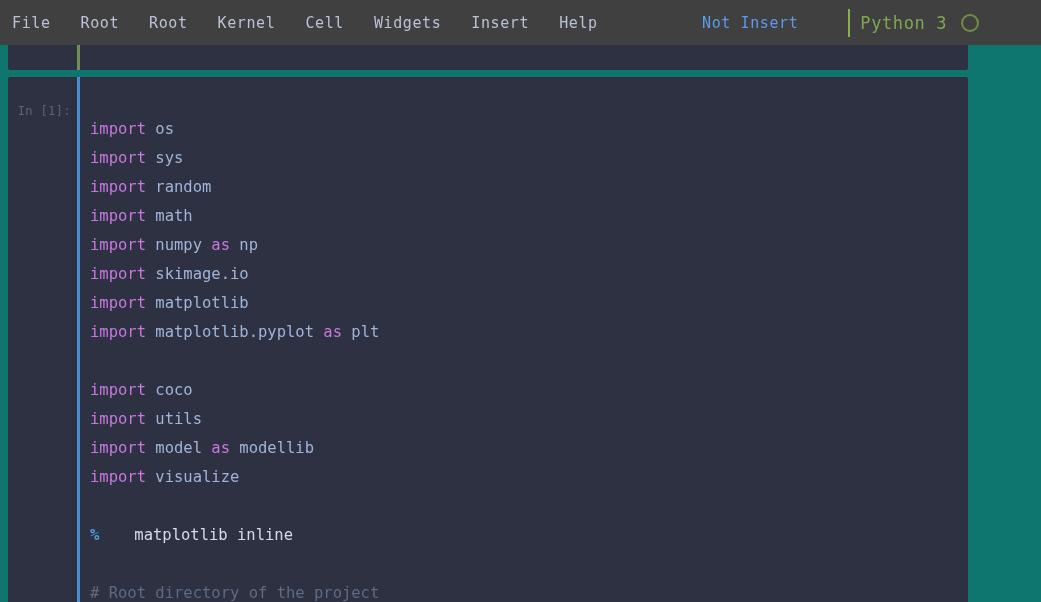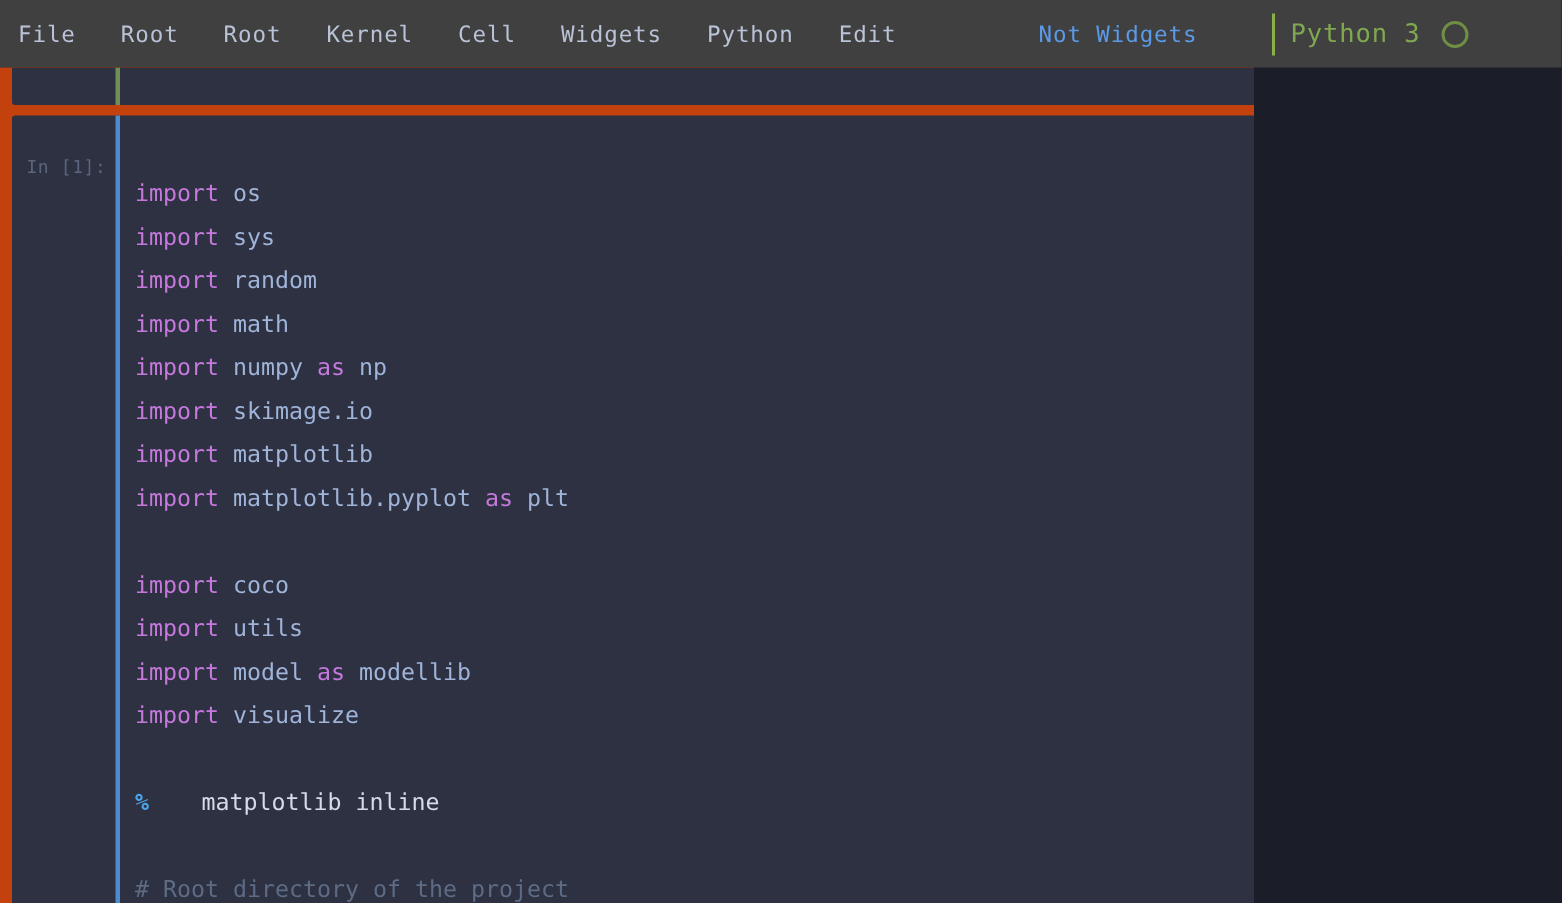--- a/index.html
+++ b/index.html
@@ -78,23 +78,23 @@
     margin-left: 14px;
     margin-right: 62px;
     box-sizing: border-box;
   }
 
   
   #notebook {
     position: absolute;
     left: 0;
     top: 45px;
-    width: 836px;
+    width: 1041px;
     height: 557px;
-    background: #c2410c;
+    background: #0f766e;
     overflow: hidden;
   }
 
   
   .cell {
     position: relative;
     background: #2d3142;
     box-sizing: border-box;
   }
   #cell-above {
@@ -166,26 +166,26 @@
 <body>
 
 <div id="menubar">
   <div id="menu-left">
       <div class="menu-item">File</div>
       <div class="menu-item">Root</div>
       <div class="menu-item">Root</div>
       <div class="menu-item">Kernel</div>
       <div class="menu-item">Cell</div>
       <div class="menu-item">Widgets</div>
-      <div class="menu-item">Python</div>
-      <div class="menu-item">Edit</div>
+      <div class="menu-item">Insert</div>
+      <div class="menu-item">Help</div>
     </div>
 
   <div id="menu-right">
-    <span id="trust-indicator">Not Widgets</span>
+    <span id="trust-indicator">Not Insert</span>
     <span id="kernel-divider"></span>
     <span id="kernel-name">Python 3</span>
     <span id="kernel-indicator-icon"></span>
   </div>
 </div>
 
 <div id="notebook">
 
   <div id="cell-above" class="cell">
     <div id="cell-above-marker"></div>

